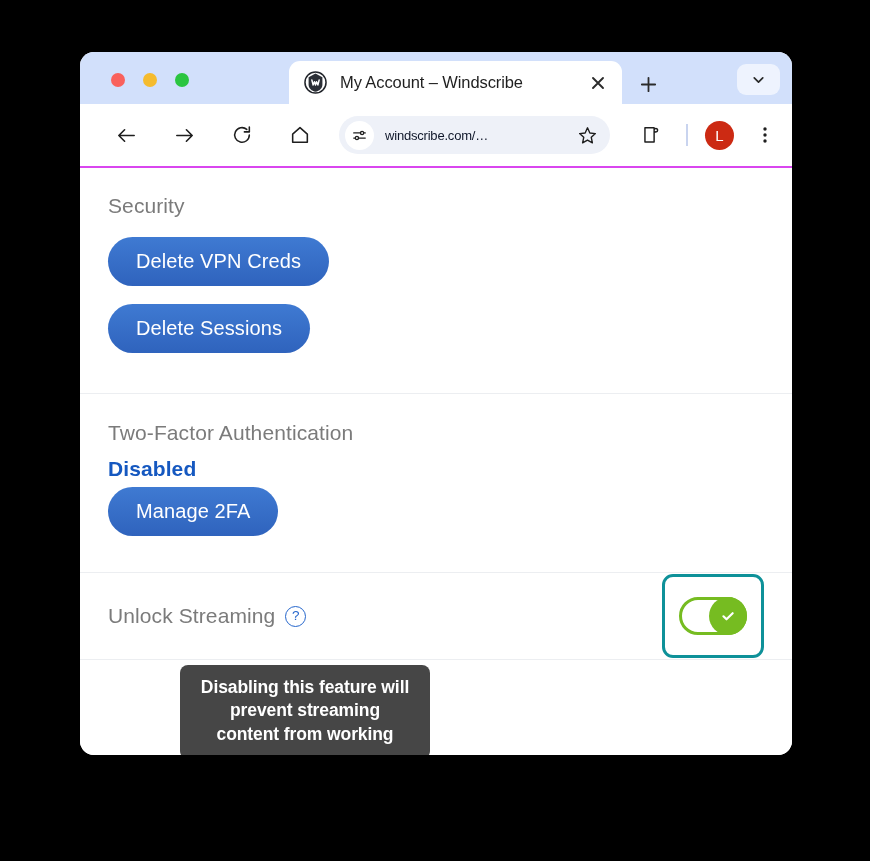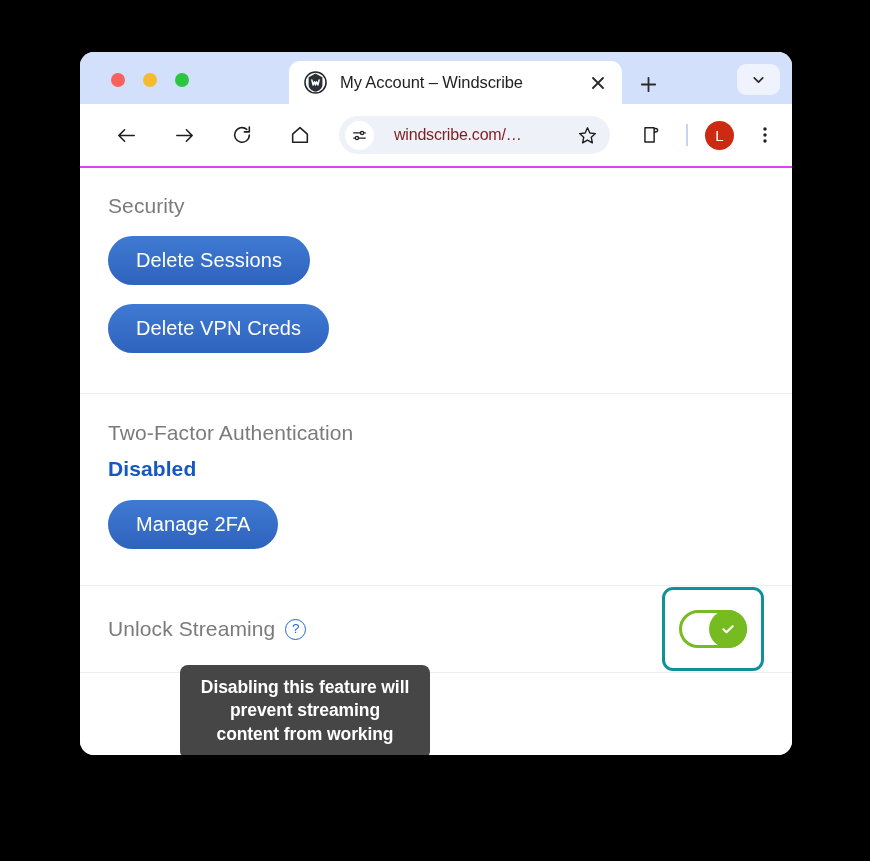--- a/index.html
+++ b/index.html
@@ -147,23 +147,23 @@
     max-width: 290px;
   }
   .omni-ctrl {
     width: 29px; height: 29px;
     border-radius: 50%;
     background: #ffffff;
     display: flex; align-items: center; justify-content: center;
     flex: 0 0 29px;
   }
   .omni-url {
-    margin-left: 20px;
-    font-size: 16px;
-    color: #7f1d1d;
+    margin-left: 11px;
+    font-size: 13px;
+    color: #0f172a;
     white-space: nowrap;
     flex: 1 1 auto;
     letter-spacing: -0.2px;
   }
   .omni-star {
     width: 26px; height: 26px;
     display: flex; align-items: center; justify-content: center;
     color: #1f1f1f;
     flex: 0 0 26px;
   }
@@ -244,21 +244,21 @@
   .sec-spacer-1 { height: 40px; }
 
   #sec-2fa { padding-top: 27px; }
   .status-text {
     margin-top: 12px;
     font-size: 21px;
     font-weight: 700;
     color: #1558c0;
     letter-spacing: 0.1px;
   }
-  #btn-manage-2fa { margin-top: 19px; }
+  #btn-manage-2fa { margin-top: 6px; }
   .sec-spacer-2 { height: 36px; }
 
   .stream-row {
     position: relative;
     display: flex;
     align-items: center;
     justify-content: space-between;
     padding: 0 28px;
     height: 86px;
     gap: 40px;
@@ -439,24 +439,24 @@
           <circle cx="10" cy="16" r="1.7" fill="currentColor"></circle>
         </svg>
       </div>
     </div>
 
     <div class="page">
 
       <div class="section" id="sec-security">
         <div class="section-title">Security</div>
         <div>
-          <button class="pill-btn" id="btn-delete-sessions">Delete Sessions</button>
+          <button class="pill-btn" id="btn-delete-vpn">Delete VPN Creds</button>
         </div>
         <div>
-          <button class="pill-btn" id="btn-delete-vpn">Delete VPN Creds</button>
+          <button class="pill-btn" id="btn-delete-sessions">Delete Sessions</button>
         </div>
       </div>
 
       <div class="sec-spacer-1"></div>
       <div class="divider"></div>
 
       <div class="section" id="sec-2fa">
         <div class="section-title">Two-Factor Authentication</div>
         <div class="status-text">Disabled</div>
         <div>

